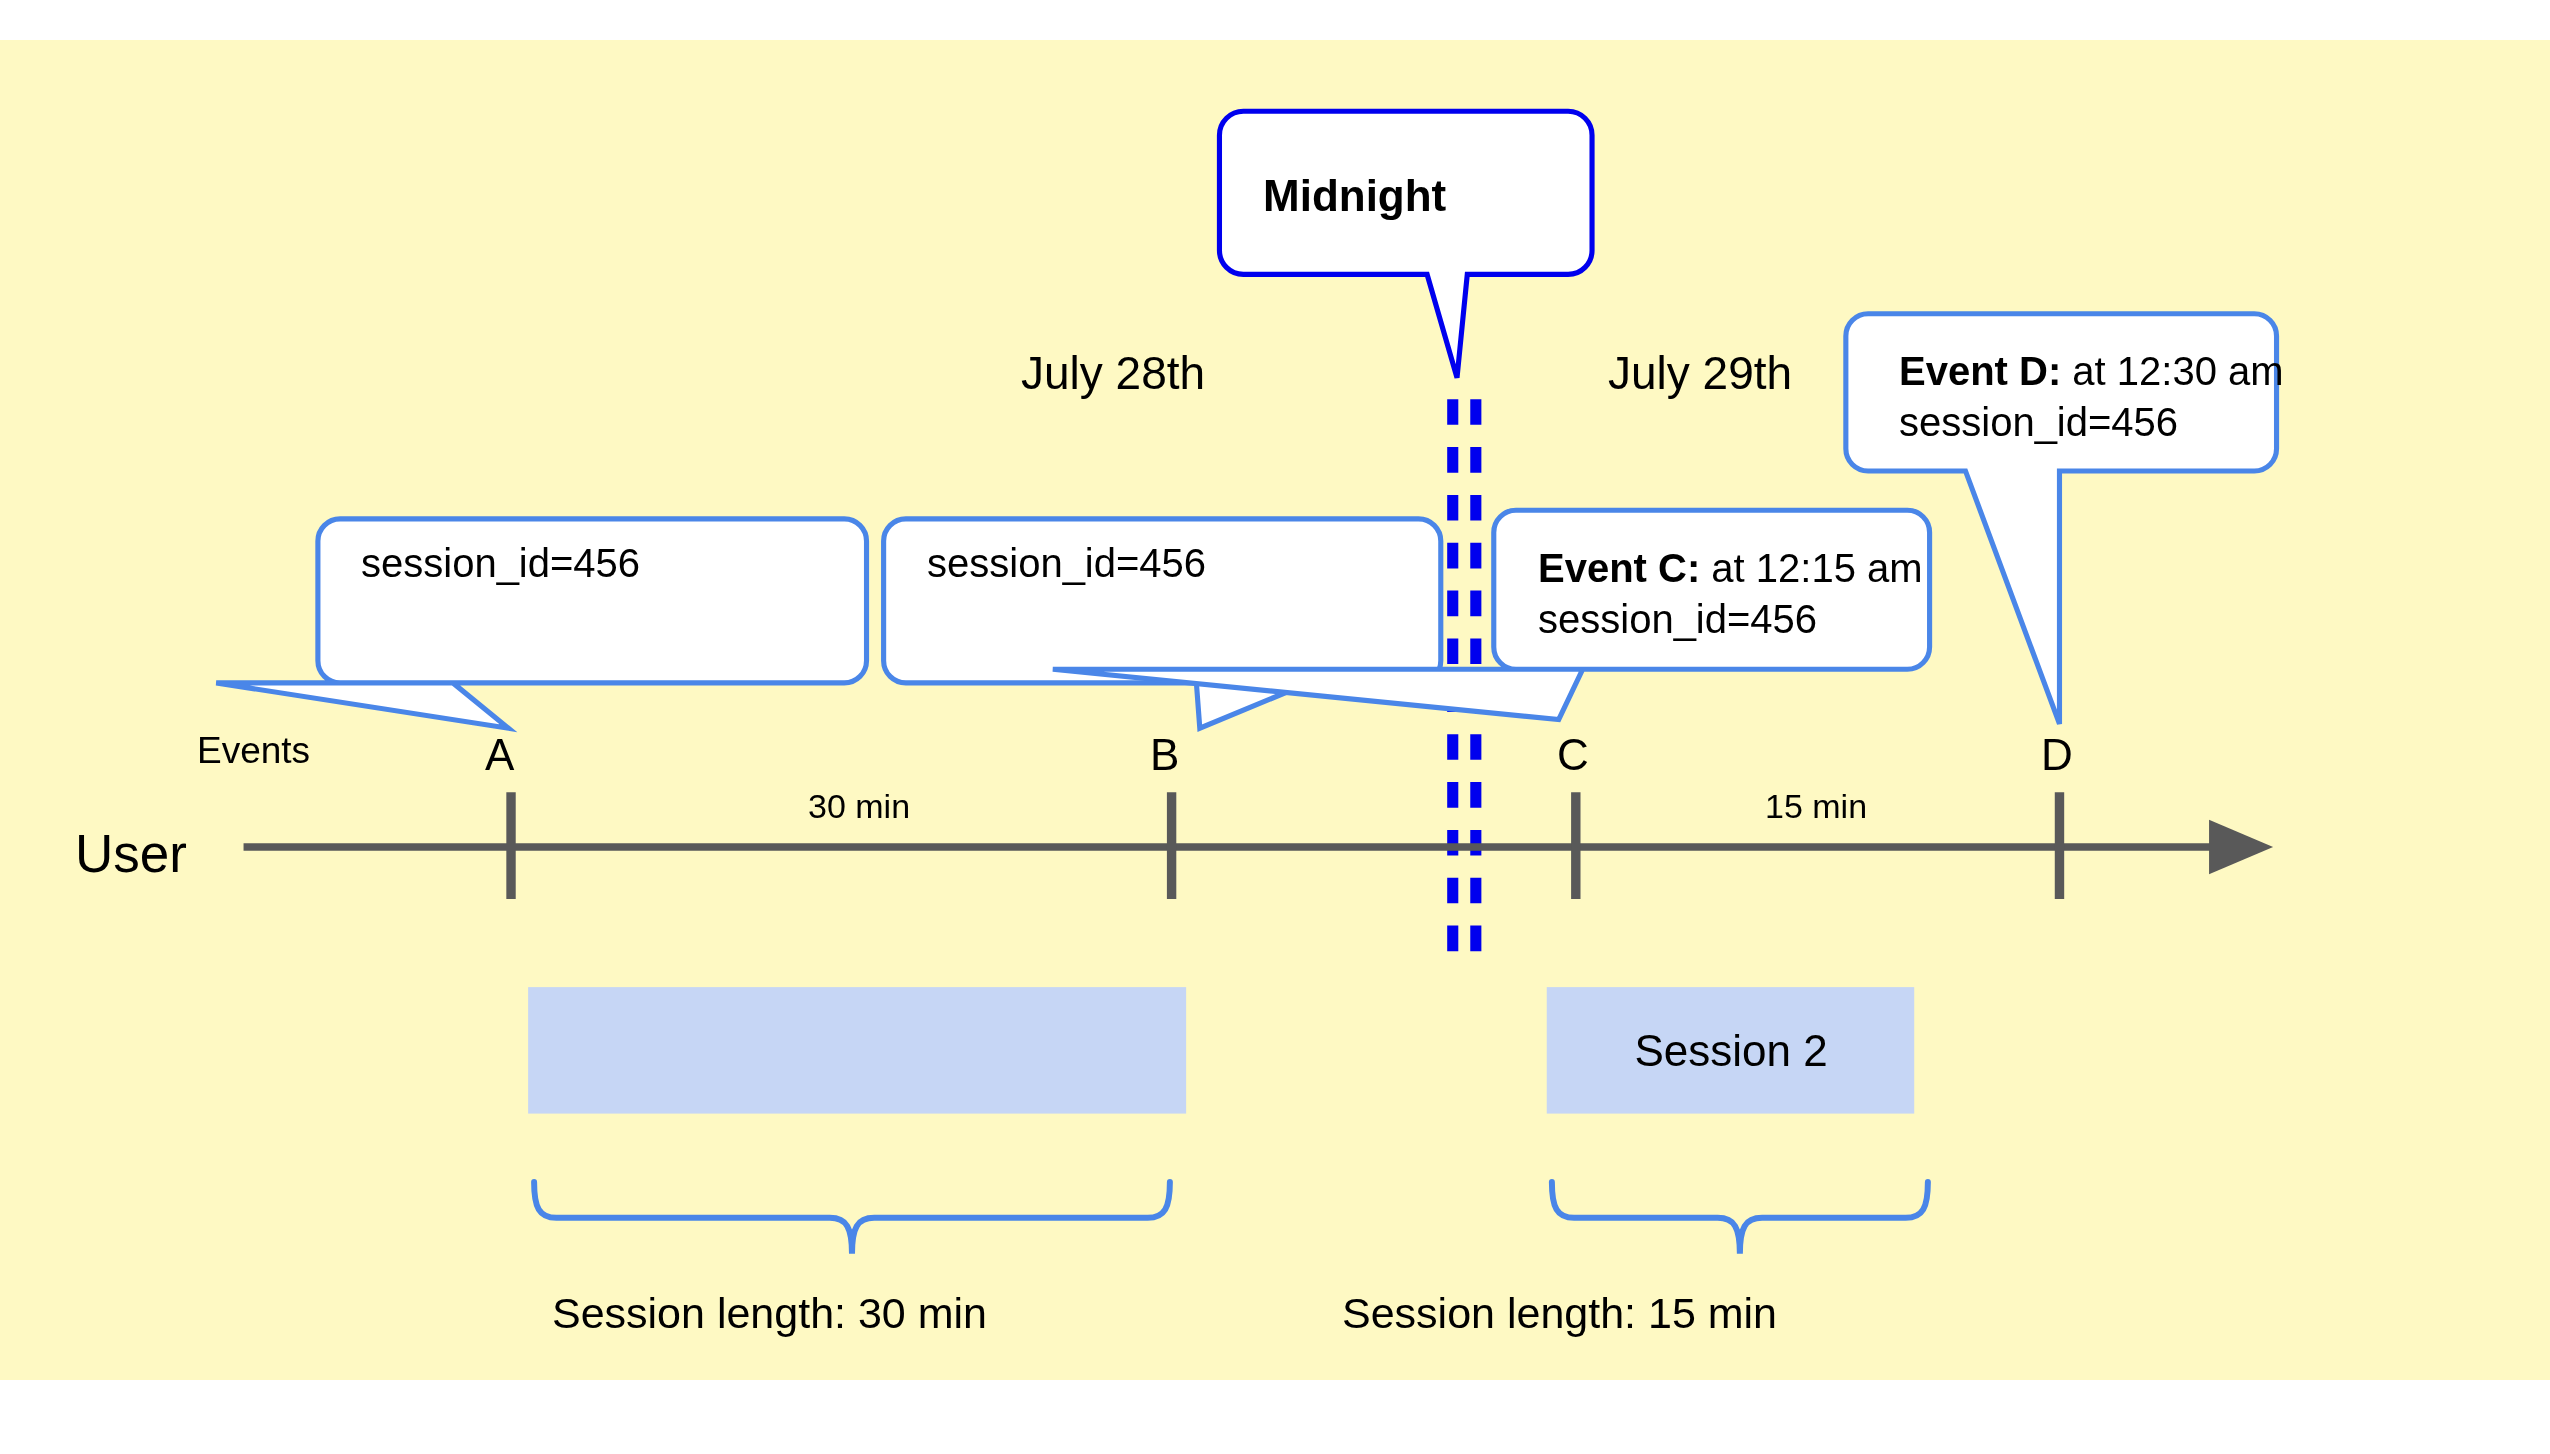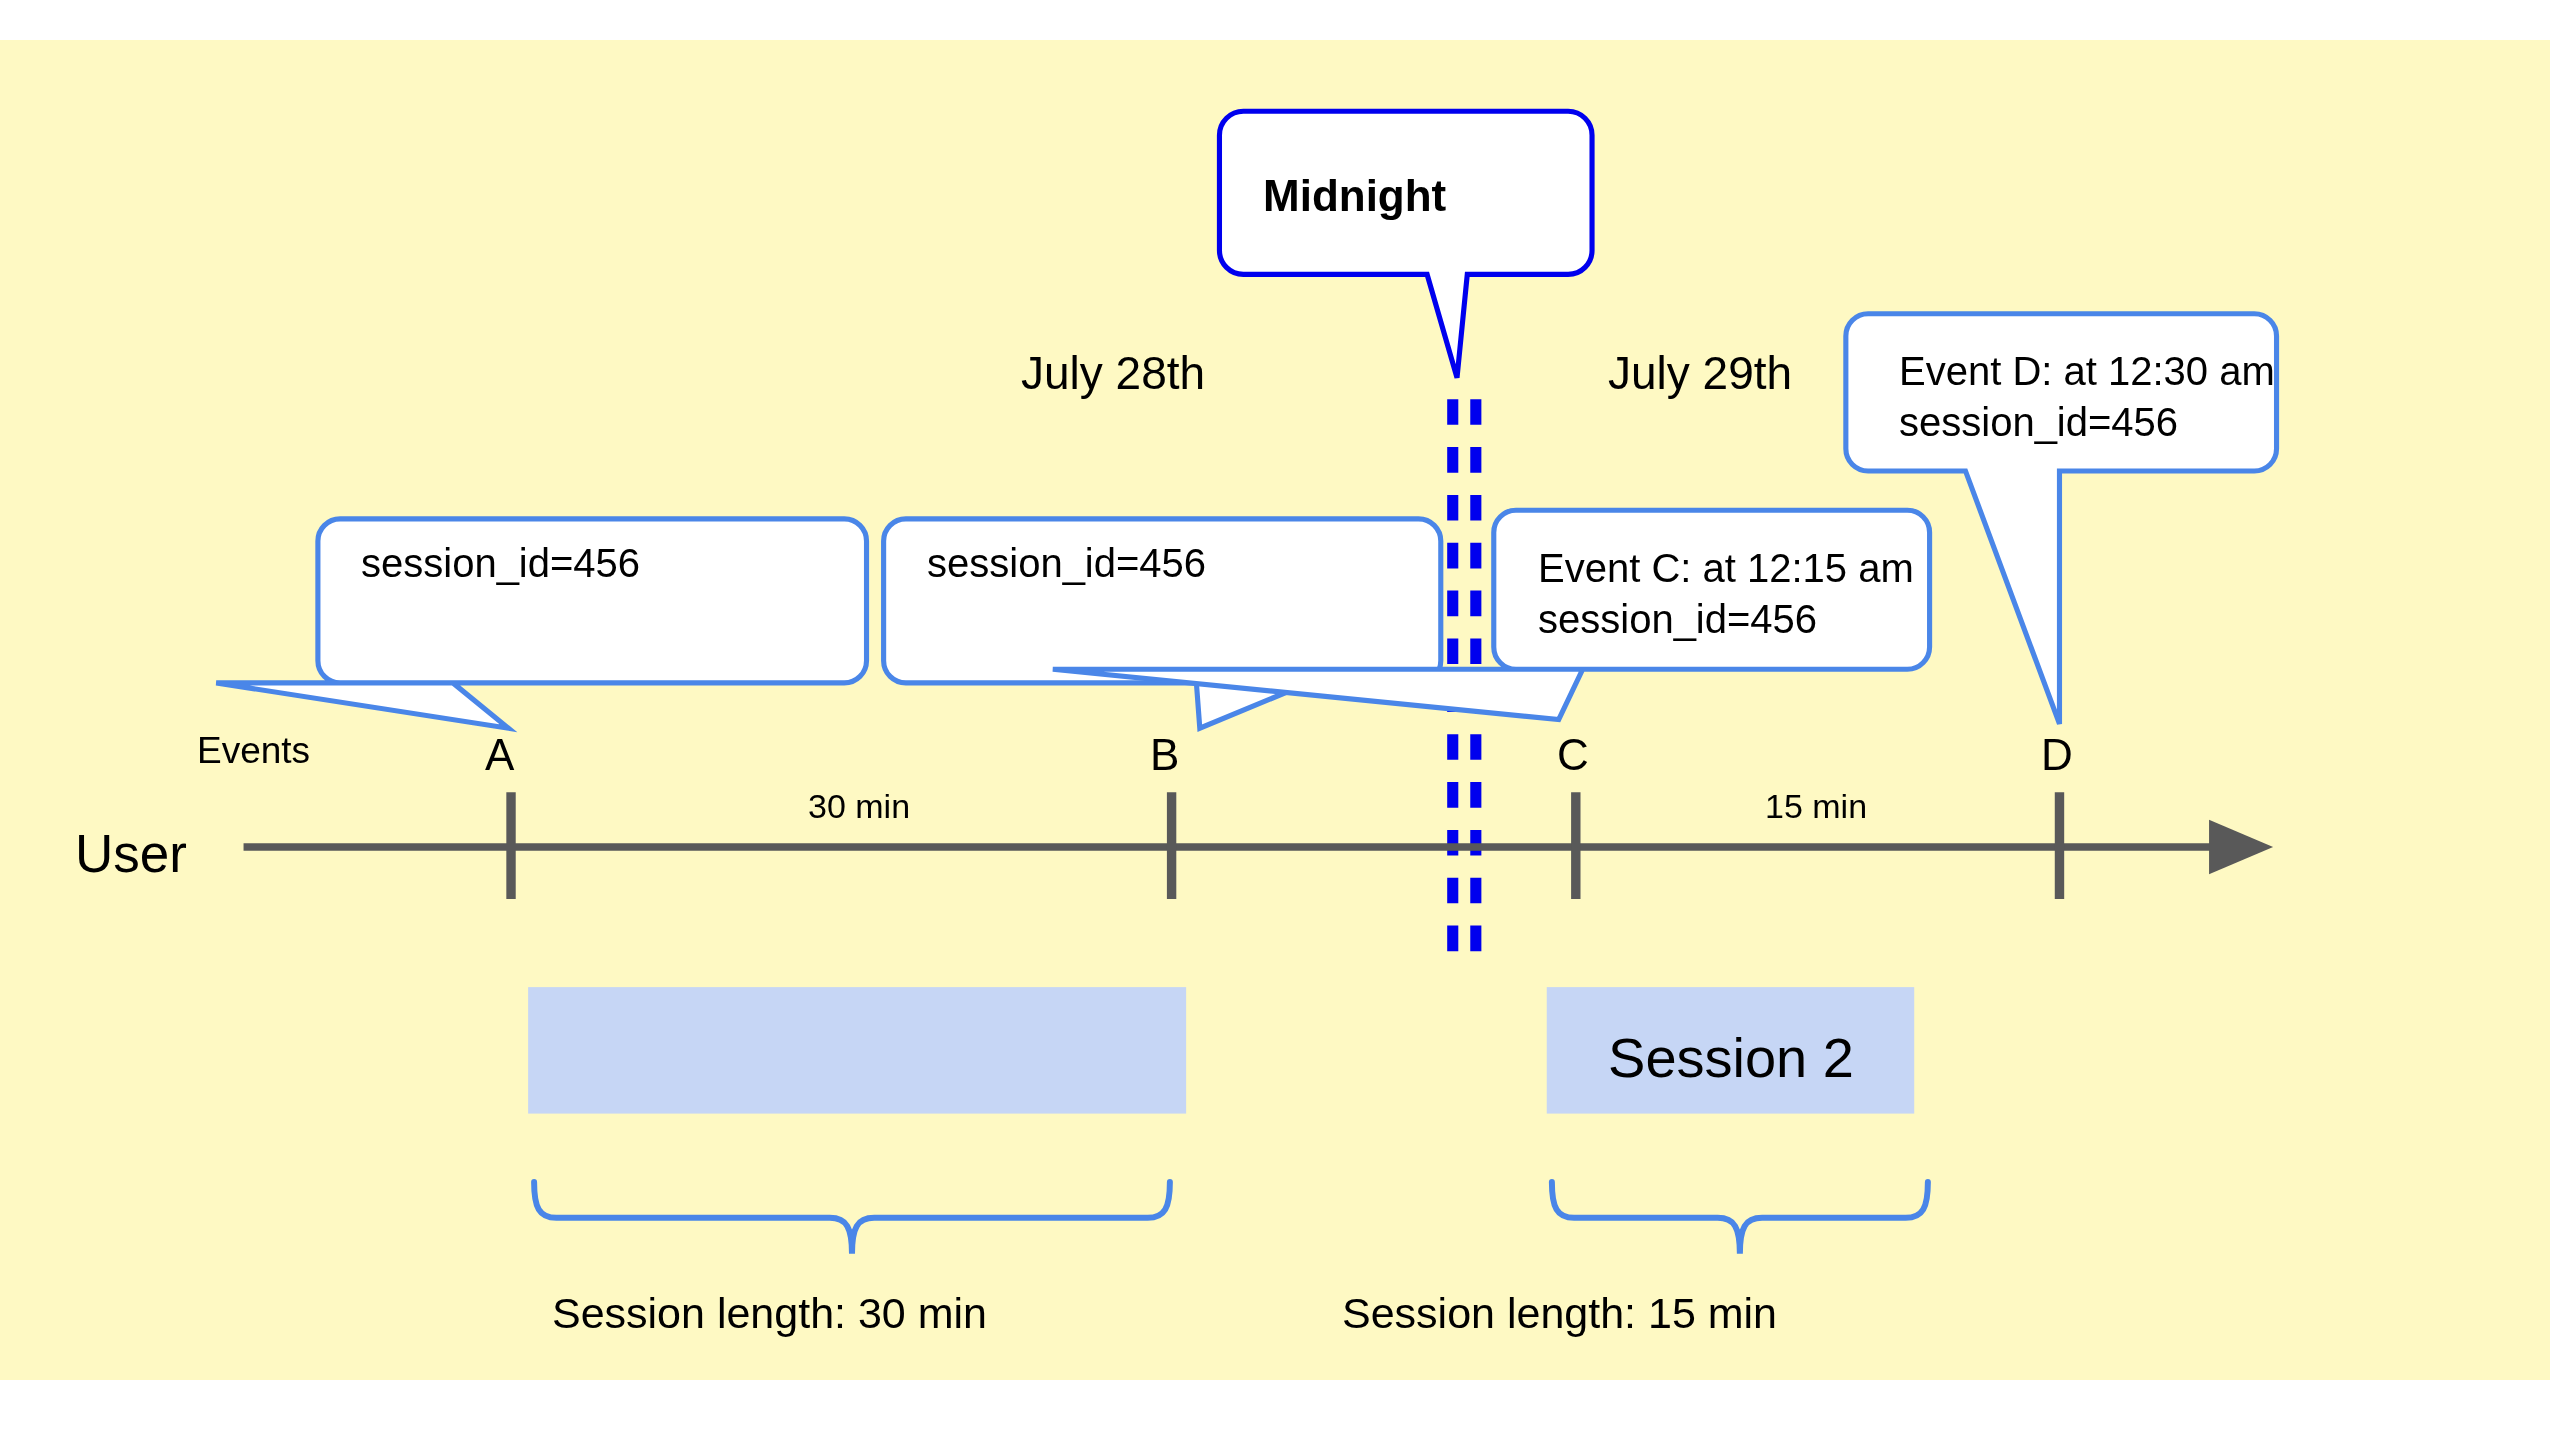--- a/index.html
+++ b/index.html
@@ -29,21 +29,21 @@
     line-height: 1.18;
     color: #000000;
   }
   .callout-text {
     position: absolute;
     white-space: nowrap;
     line-height: 1.28;
     font-size: 40px;
     color: #000000;
   }
-  .callout-text b { font-weight: normal; }
+  .callout-text b { font-weight: bold; }
 
   
   .t-midnight   { left: 1263px; top: 130px;  font-size: 44px; font-weight: bold; }
   .t-july28     { left: 1021px; top: 306px;  font-size: 46px; }
   .t-july29     { left: 1608px; top: 306px;  font-size: 46px; }
 
   .t-evA { left: 361px;  top: 498px;  }
   .t-evB { left: 927px; top: 498px;  }
   .t-evC { left: 1538px; top: 503px;  }
   .t-evD { left: 1899px; top: 306px;  }
@@ -53,21 +53,21 @@
 
   .t-tickA { left: 485px;  top: 689px; font-size: 44px; }
   .t-tickB { left: 1150px; top: 689px; font-size: 44px; }
   .t-tickC { left: 1557px; top: 689px; font-size: 44px; }
   .t-tickD { left: 2041px; top: 689px; font-size: 44px; }
 
   .t-gap1 { left: 808px;  top: 746px; font-size: 34px; }
   .t-gap2 { left: 1765px; top: 746px; font-size: 34px; }
 
   .t-sess1 { left: 528px;  top: 985px; width: 658px; text-align: center; font-size: 44px; }
-  .t-sess2 { left: 1547px; top: 985px; width: 368px; text-align: center; font-size: 56px; }
+  .t-sess2 { left: 1547px; top: 985px; width: 368px; text-align: center; font-size: 44px; }
 
   .t-len1 { left: 368px;  top: 1248px; width: 803px; text-align: center; font-size: 43px; }
   .t-len2 { left: 1342px; top: 1248px; width: 803px; text-align: left; font-size: 43px; }
 </style>
 </head>
 <body>
 
 <div id="stage">
 
   <svg id="vector-layer" viewBox="0 0 2984 1702">

